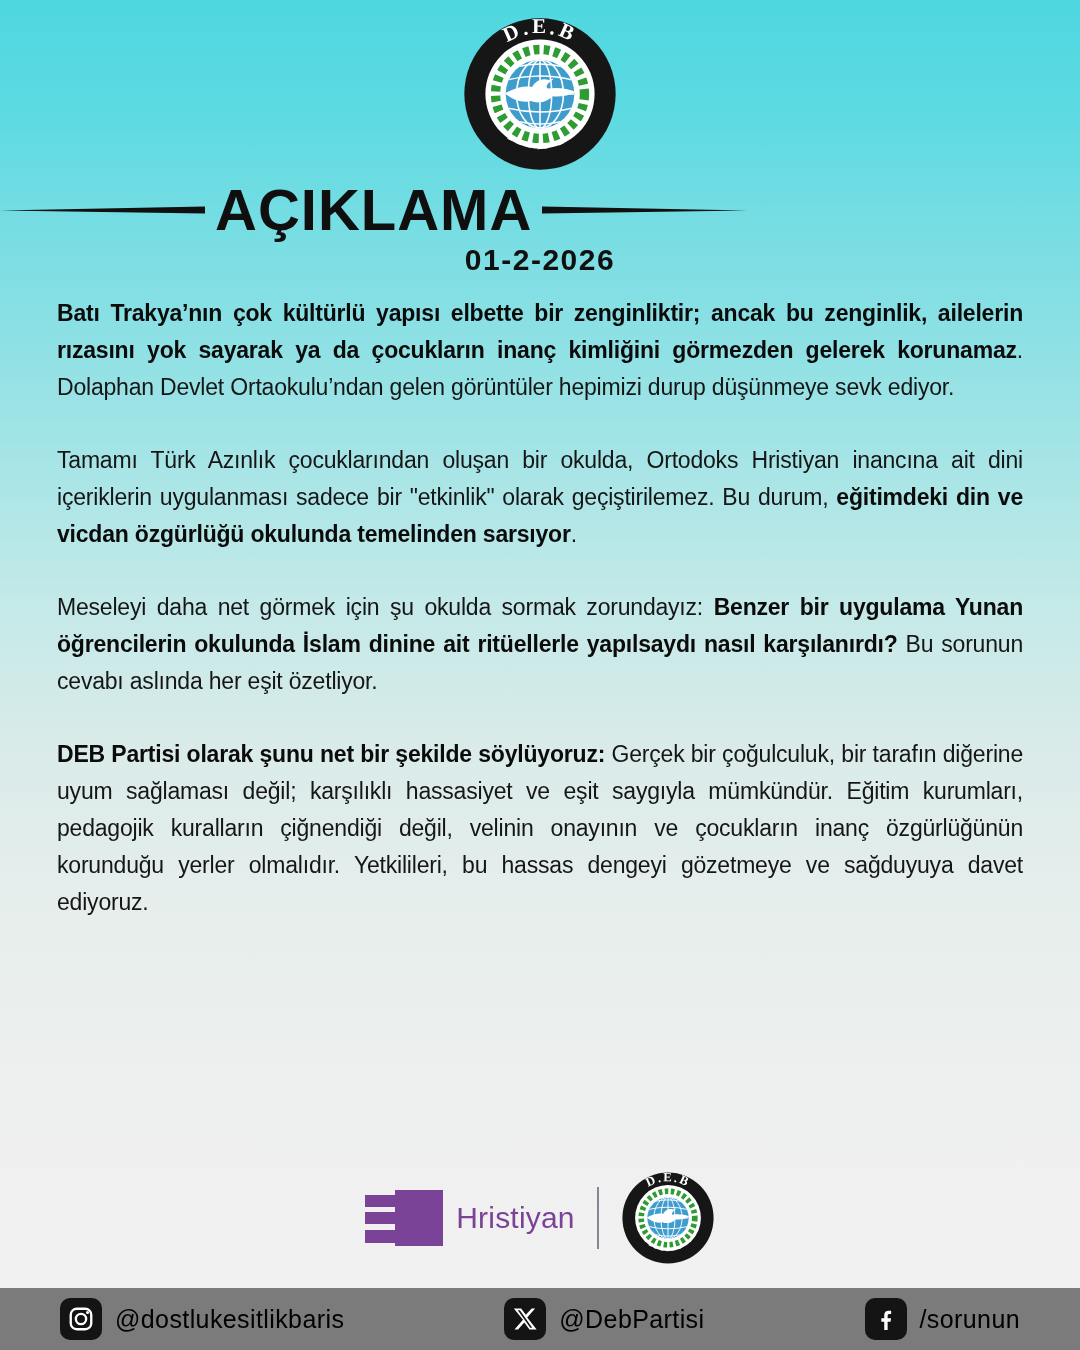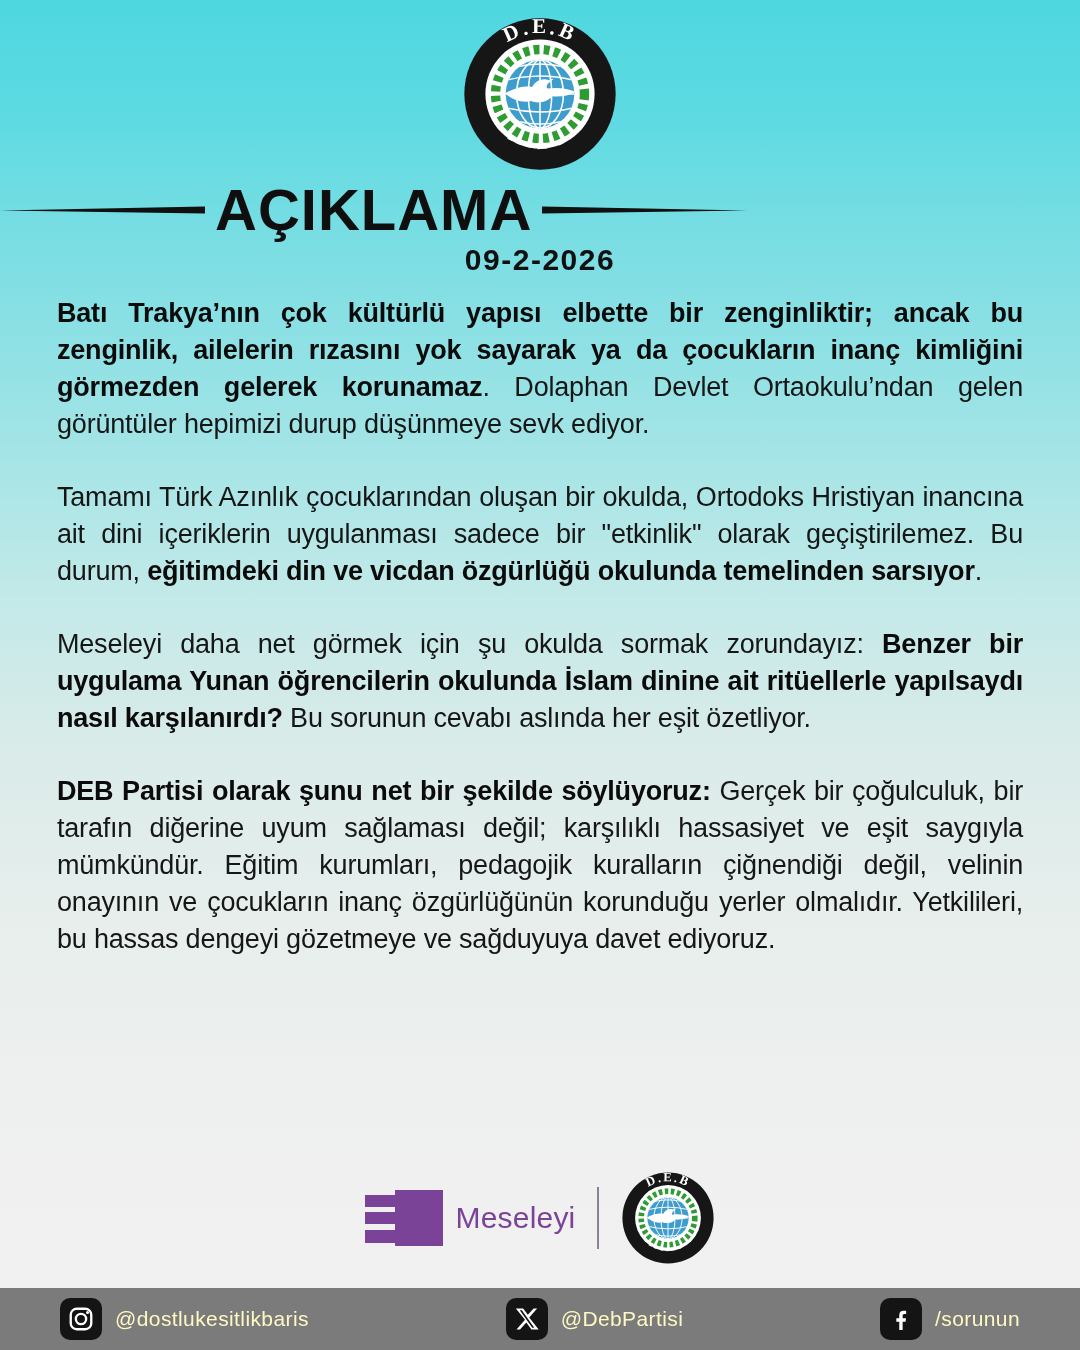--- a/index.html
+++ b/index.html
@@ -51,21 +51,21 @@
     letter-spacing: 1.5px;
     color: #101010;
     margin-top: 2px;
   }
 
   
   .content { padding: 18px 57px 0 57px; }
   .para {
     margin: 0 0 36px 0;
     text-align: justify;
-    font-size: 27px;
+    font-size: 23px;
     line-height: 37px;
     letter-spacing: -0.2px;
     color: #161616;
   }
   .para strong { font-weight: 700; color: #0b0b0b; }
 
   
   .partners {
     display: flex; align-items: center; justify-content: center;
     gap: 22px;
@@ -93,22 +93,22 @@
   }
   .social-item { display: flex; align-items: center; gap: 13px; }
   .icon-chip {
     width: 42px; height: 42px;
     background: #141414; border-radius: 10px;
     display: flex; align-items: center; justify-content: center;
     flex: 0 0 auto;
   }
   .icon-chip svg { width: 28px; height: 28px; }
   .social-handle {
-    color: #fef9c3;
-    font-size: 21px;
+    color: #000000;
+    font-size: 25px;
     letter-spacing: 0.4px;
     white-space: nowrap;
   }
 
   .ring-text { font-family: "Liberation Serif", serif; }
   .defs-holder { position: absolute; width: 0; height: 0; overflow: hidden; }
 </style>
 </head>
 <body>
 
@@ -162,21 +162,21 @@
 
   <div class="title-row">
     <svg class="title-line" width="205" height="8">
       <polygon points="0,4.5 205,0.5 205,7.5" fill="#101010"></polygon>
     </svg>
     <h1 class="page-title">AÇIKLAMA</h1>
     <svg class="title-line" width="205" height="8">
       <polygon points="0,0.5 0,7.5 205,4.5" fill="#101010"></polygon>
     </svg>
   </div>
-  <div class="date-line">09-2-2026</div>
+  <div class="date-line">01-2-2026</div>
 
   <div class="content">
     <p class="para"><strong>Batı Trakya’nın çok kültürlü yapısı elbette bir zenginliktir; ancak bu zenginlik, ailelerin rızasını yok sayarak ya da çocukların inanç kimliğini görmezden gelerek korunamaz</strong><span>. Dolaphan Devlet Ortaokulu’ndan gelen görüntüler hepimizi durup düşünmeye sevk ediyor.</span></p>
 
     <p class="para"><span>Tamamı Türk Azınlık çocuklarından oluşan bir okulda, Ortodoks Hristiyan inancına ait dini içeriklerin uygulanması sadece bir "etkinlik" olarak geçiştirilemez. Bu durum, </span><strong>eğitimdeki din ve vicdan özgürlüğü okulunda temelinden sarsıyor</strong><span>.</span></p>
 
     <p class="para"><span>Meseleyi daha net görmek için şu okulda sormak zorundayız: </span><strong>Benzer bir uygulama Yunan öğrencilerin okulunda İslam dinine ait ritüellerle yapılsaydı nasıl karşılanırdı?</strong><span> Bu sorunun cevabı aslında her eşit özetliyor.</span></p>
 
     <p class="para"><strong>DEB Partisi olarak şunu net bir şekilde söylüyoruz:</strong><span> Gerçek bir çoğulculuk, bir tarafın diğerine uyum sağlaması değil; karşılıklı hassasiyet ve eşit saygıyla mümkündür. Eğitim kurumları, pedagojik kuralların çiğnendiği değil, velinin onayının ve çocukların inanç özgürlüğünün korunduğu yerler olmalıdır. Yetkilileri, bu hassas dengeyi gözetmeye ve sağduyuya davet ediyoruz.</span></p>
   </div>
@@ -185,21 +185,21 @@
     <div class="efa">
       <svg class="efa-mark" viewBox="0 0 78 56">
         <g fill="#7B4397">
           <rect x="30" y="0" width="48" height="56"></rect>
           <rect x="0" y="5" width="34" height="12"></rect>
           <rect x="0" y="22" width="34" height="12"></rect>
           <rect x="0" y="40" width="34" height="13"></rect>
         </g>
       </svg>
       <div class="efa-text">
-        <span>Meseleyi</span>
+        <span>Hristiyan</span>
       </div>
     </div>
     <div class="v-divider"></div>
     <svg class="deb-logo-small">
       <use href="#deb-emblem"></use>
     </svg>
   </div>
 
   <div class="footer-bar">
 

